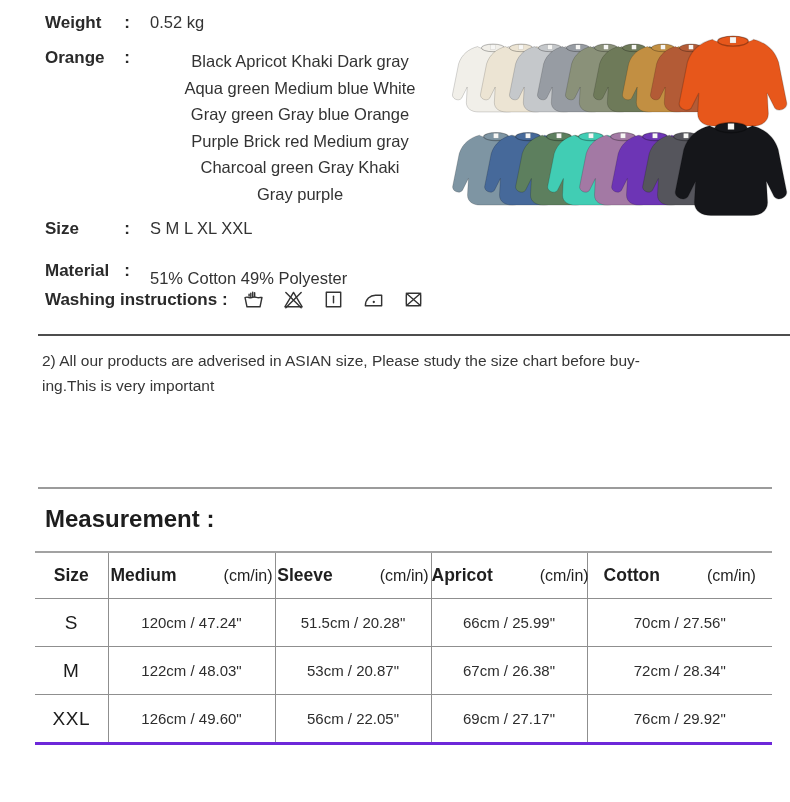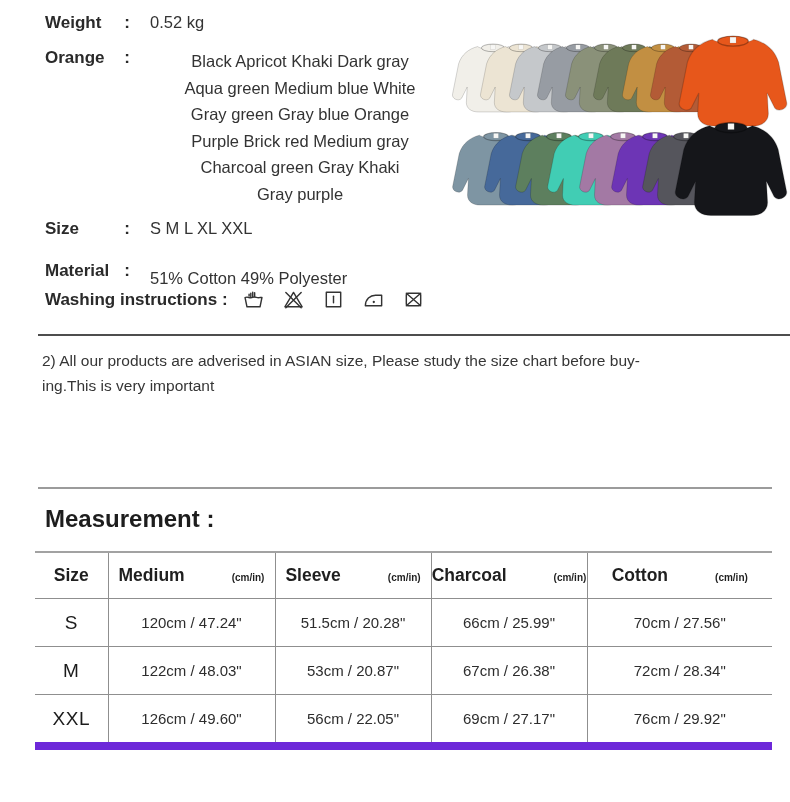--- a/index.html
+++ b/index.html
@@ -31,23 +31,23 @@
 
   .notes { position:absolute; left:42px; top:348px; width:720px; font-size:15.5px; line-height:25px; color:#363636; }
   .notes p { margin:0 0 9px 0; white-space:pre-line; }
 
   .meas-heading { position:absolute; left:45px; top:505px; font-size:24px; font-weight:bold; color:#1d1d1d; }
 
   .meas-table { position:absolute; left:35px; top:551px; width:737px; border-collapse:collapse; table-layout:fixed; }
   .meas-table th, .meas-table td { text-align:center; padding:0; }
   .meas-table th + th, .meas-table td + td { border-left:1.5px solid #8f8f8f; }
   .meas-table thead th { border-top:2px solid #a2a2a2; border-bottom:1.5px solid #8f8f8f; height:45px; font-size:17.5px; color:#1f1f1f; font-weight:bold; }
-  .meas-table thead .unit { font-size:10px; font-weight:bold;margin-left:47px; }
+  .meas-table thead .unit { font-size:16px; font-weight:normal;margin-left:47px; }
   .meas-table tbody td { border-bottom:1.5px solid #8f8f8f; height:47px; font-size:15px; color:#2d2d2d; }
-  .meas-table tbody tr:last-child td { border-bottom:8px solid #6d28d9; }
+  .meas-table tbody tr:last-child td { border-bottom:3px solid #6d28d9; }
   .meas-table tbody td.size-cell { font-size:19px; color:#1b1b1b; letter-spacing:.5px; }
 </style>
 </head>
 <body>
 
 <div class="page">
 
   <div class="spec-row" style="top:13px;">
     <div class="spec-label">
       <span>Weight</span>
@@ -262,21 +262,21 @@
         <col style="width:167px">
         <col style="width:156px">
         <col style="width:156px">
         <col style="width:185px">
     </colgroup>
     <thead>
       <tr>
           <th><span>Size</span></th>
           <th><span>Medium</span><span class="unit">(cm/in)</span></th>
           <th><span>Sleeve</span><span class="unit">(cm/in)</span></th>
-          <th><span>Charcoal</span><span class="unit">(cm/in)</span></th>
+          <th><span>Apricot</span><span class="unit">(cm/in)</span></th>
           <th><span>Cotton</span><span class="unit">(cm/in)</span></th>
         </tr>
     </thead>
     <tbody>
         <tr>
           <td class="size-cell">S</td>
           <td>120cm / 47.24"</td>
           <td>51.5cm / 20.28"</td>
           <td>66cm / 25.99"</td>
           <td>70cm / 27.56"</td>

